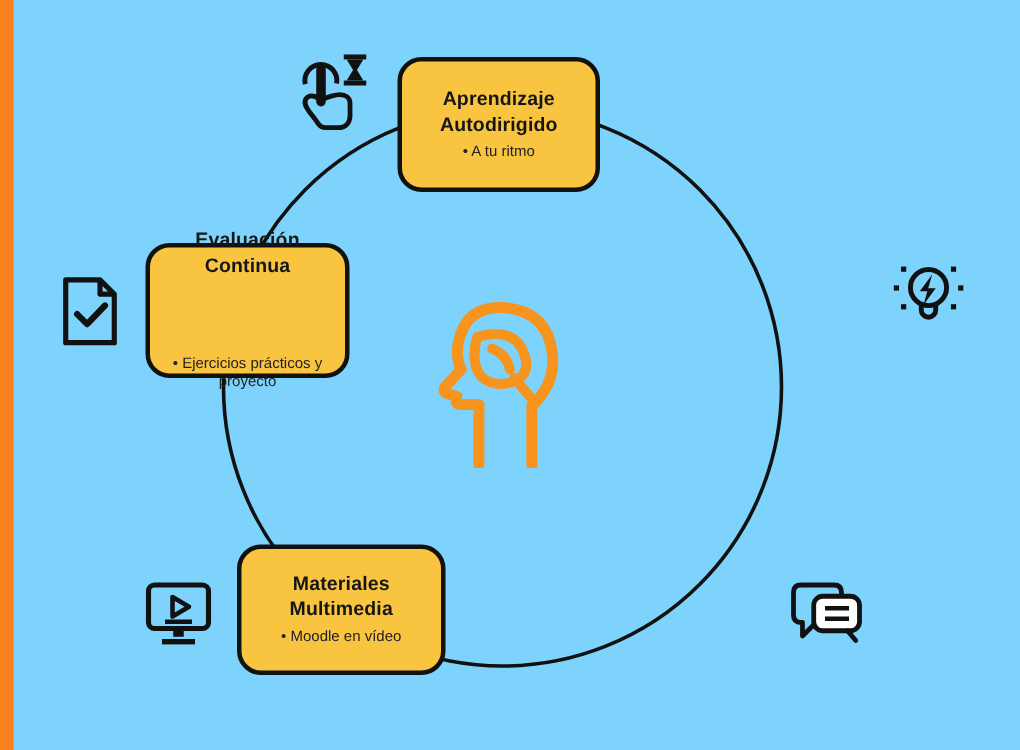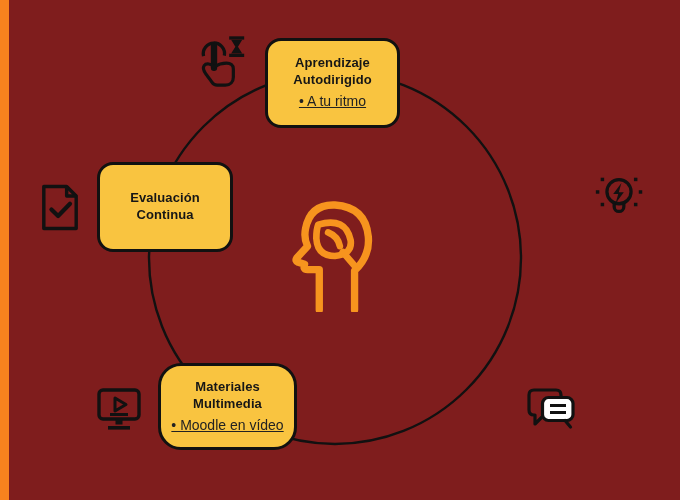--- a/index.html
+++ b/index.html
@@ -1,43 +1,43 @@
 <!DOCTYPE html>
 <html style="--accent-bar-color: #F8821E; --box-fill: #F9C440; --box-border: #111111; --circle-color: #111111; --center-icon-color: #F7941E; --text-color: #161616;"><head>
 <meta charset="utf-8">
 <style>
   html,body{margin:0;padding:0;background:#fff;}
   .canvas{
-    position:relative;width:680px;height:500px;background:#7f1d1d;overflow:hidden;
+    position:relative;width:680px;height:500px;background:#7dd3fc;overflow:hidden;
     font-family:"Liberation Sans","DejaVu Sans",sans-serif;
   }
   .accent-bar{
     position:absolute;left:0;top:0;width:9px;height:500px;
     background:var(--accent-bar-color,#F8821E);
   }
   .ring{position:absolute;left:0;top:0;z-index:1;}
   .node{
     position:absolute;z-index:3;box-sizing:border-box;
     background:var(--box-fill,#F9C440);
     border:3px solid var(--box-border,#111);
     border-radius:16px;
     display:flex;flex-direction:column;align-items:center;justify-content:center;
     text-align:center;padding:6px 8px;
   }
   .node .title{
     font-weight:bold;font-size:13px;line-height:1.3;color:var(--text-color,#161616);
     letter-spacing:.1px;
   }
   .node .bullet{
-    font-size:14px;line-height:1.25;margin-top:4px;color:#222;text-decoration:underline;
+    font-size:10px;line-height:1.25;margin-top:4px;color:#222;
   }
   .node-top{left:265px;top:38px;width:135px;height:90px;}
   .node-right{left:433px;top:162px;width:140px;height:91px;}
   .node-left{left:97px;top:162px;width:136px;height:90px;gap:47px;}
-  .node-bottom-left{left:158px;top:363px;width:139px;height:87px;border-radius:23px;}
+  .node-bottom-left{left:158px;top:363px;width:139px;height:87px;}
   .node-bottom-right{left:370px;top:361px;width:140px;height:91px;}
   .icon{position:absolute;z-index:4;}
   .icon svg{display:block;}
   .ic-stroke{stroke:#111;fill:none;}
   .center-icon{position:absolute;left:284px;top:196px;z-index:2;}
 </style>
 </head>
 <body>
 
 <div class="canvas">
@@ -68,20 +68,21 @@
 
 
 
   <div class="node node-bottom-left">
     <div class="title">Materiales Multimedia</div>
     <div class="bullet">• Moodle en vídeo</div>
   </div>
 
   <div class="node node-left">
     <div class="title">Evaluación Continua</div>
+    <div class="bullet">• Ejercicios prácticos y proyecto</div>
   </div>
 
   <span class="icon" style="left:191px;top:31px;">
     <svg width="58" height="58" viewBox="0 0 60 58">
       <path class="ic-stroke" d="M13 25 a11 11 0 1 1 21.5 -0.5" stroke-width="3.4"></path>
       <path d="M23.8 15 V37" stroke="#111" stroke-width="6.6" stroke-linecap="round"></path>
       <path class="ic-stroke" d="M23.8 36 c-3 -3 -8 -4.2 -10.2 -1.2 c-2.2 3 0 6.2 2 9 c2 2.6 4 5 6 8 c1.3 2 3.2 3.2 5.4 3.2 h8.6 c5 0 8.2 -3.2 8.2 -8.2 v-8.6 c0 -4 -3 -6 -7 -6 c-2.4 0 -9 1.4 -13 3.8 z" stroke-width="3.3" stroke-linejoin="round"></path>
       <g fill="#111">
         <rect x="39.5" y="4.5" width="15.5" height="3.4"></rect>
         <rect x="39.5" y="22.5" width="15.5" height="3.4"></rect>

